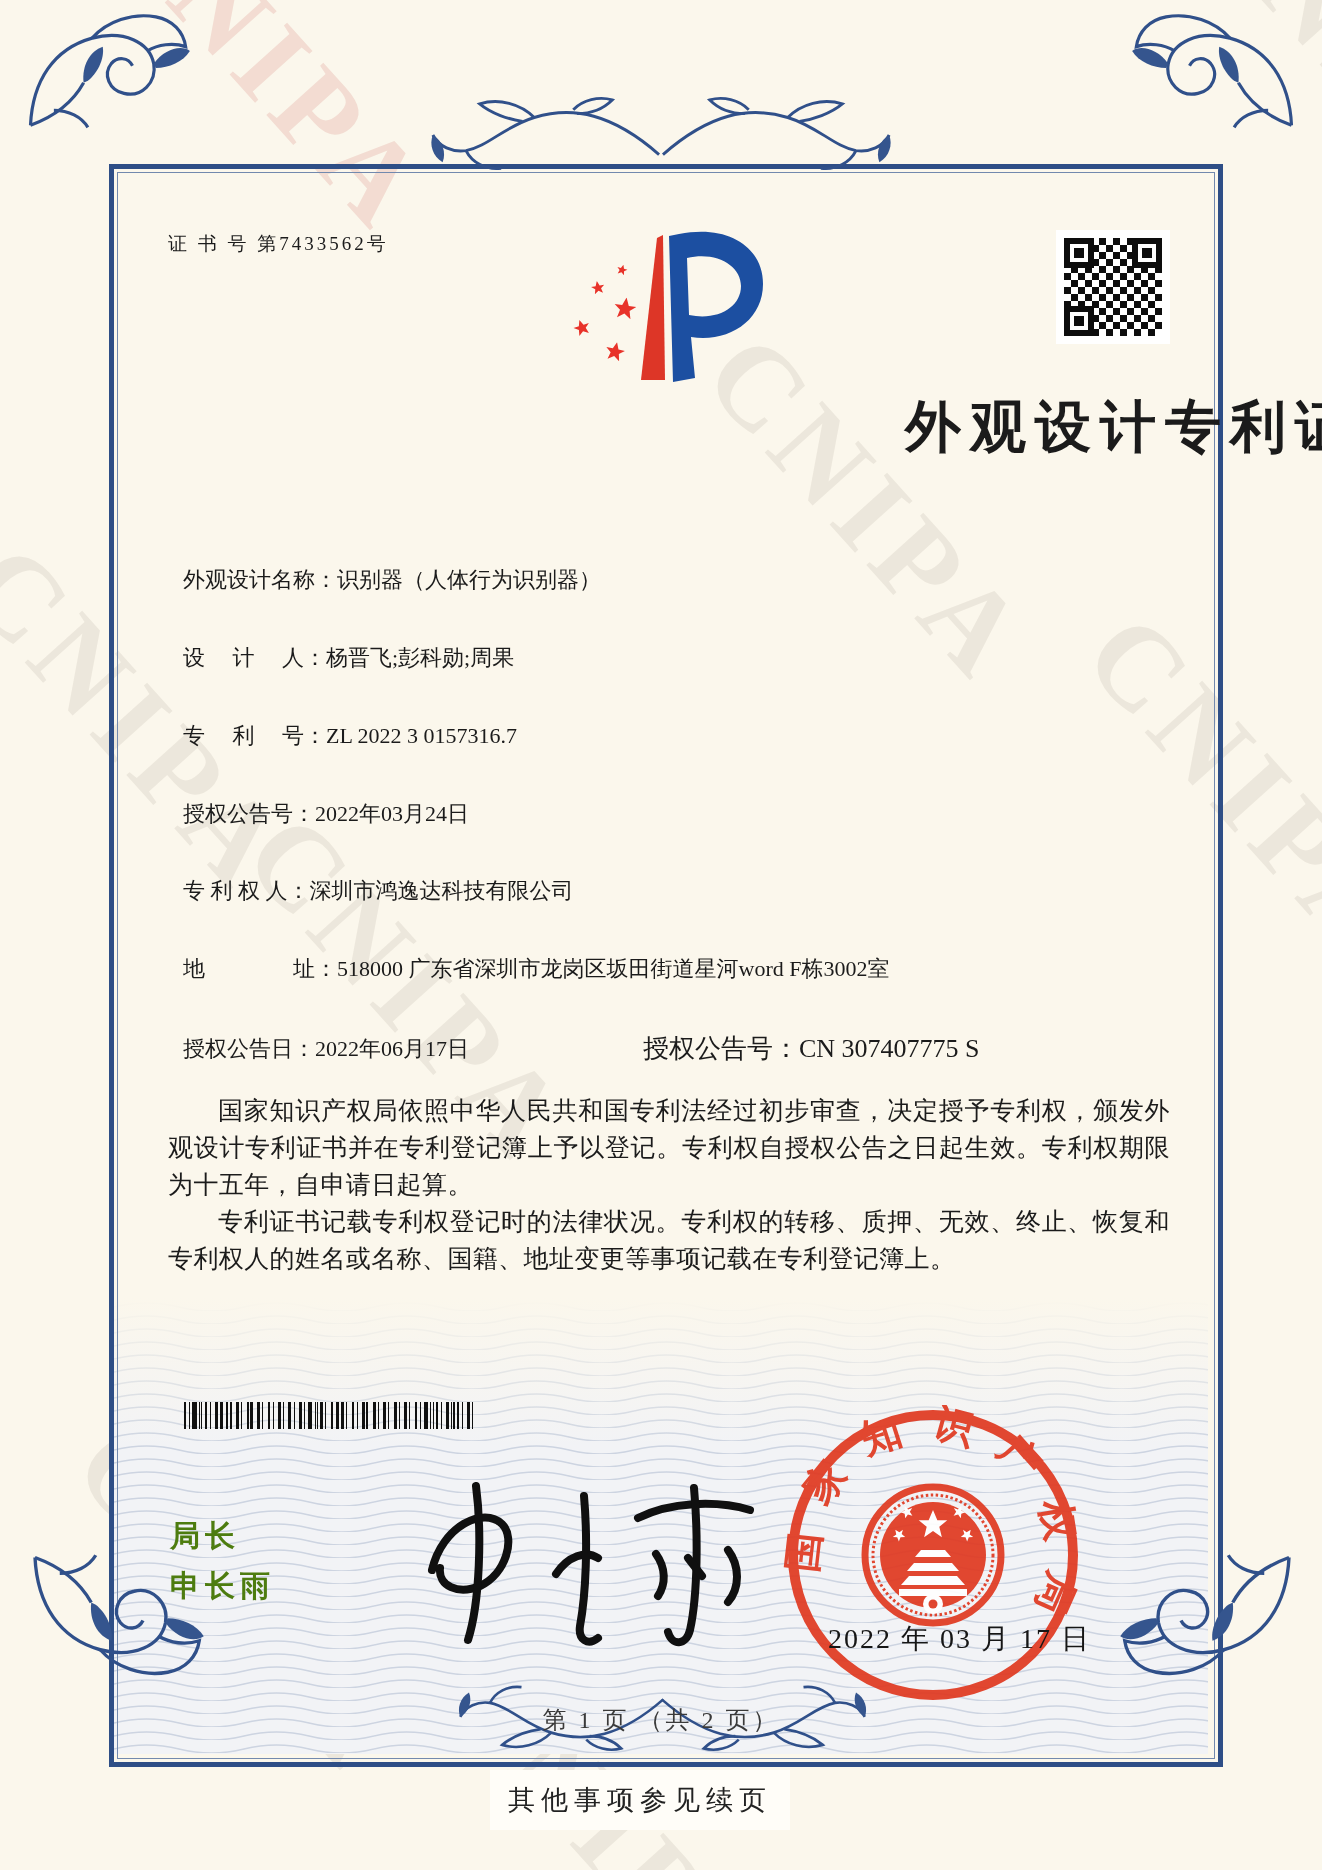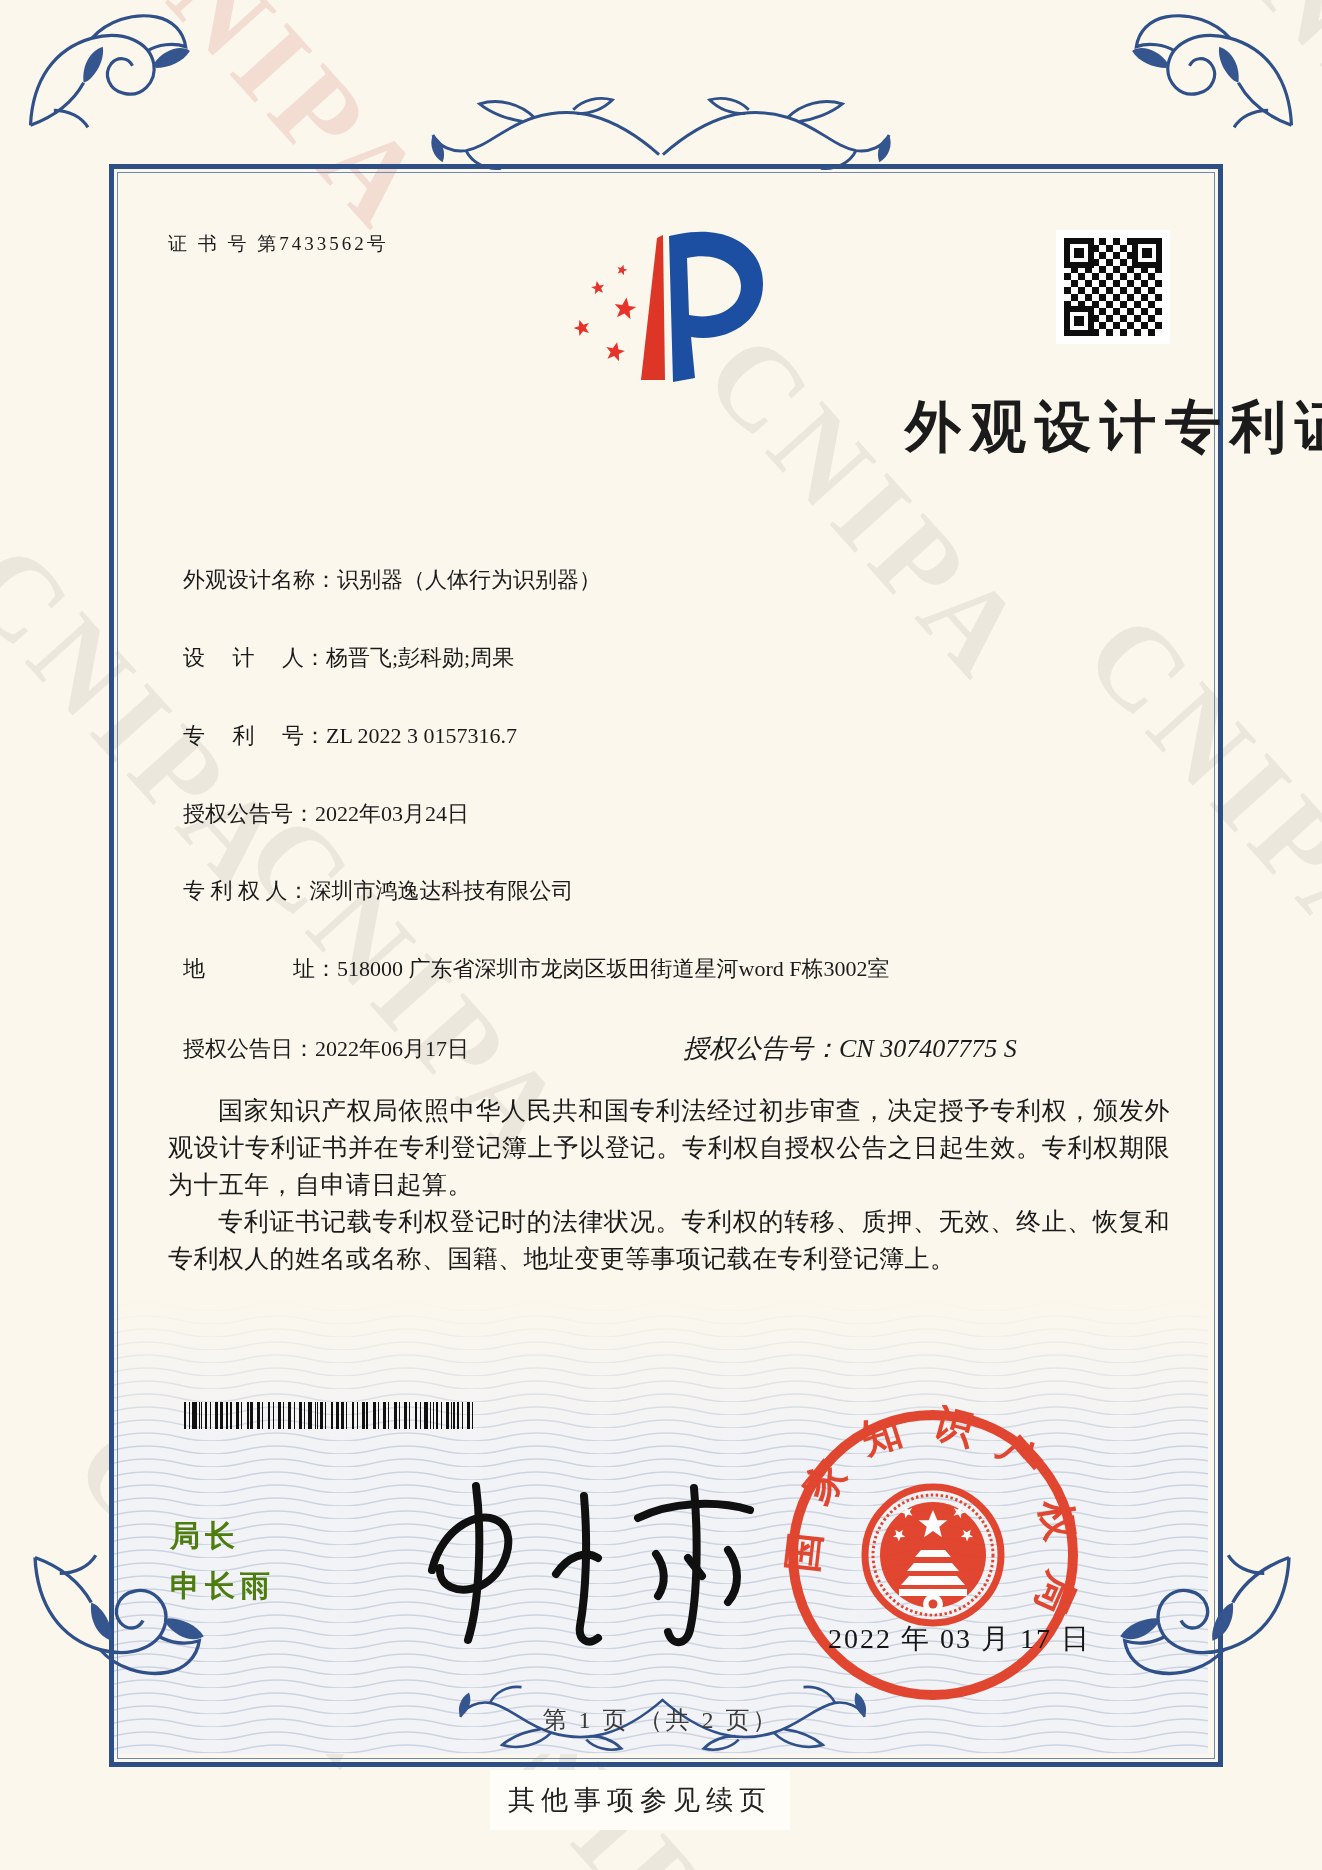--- a/index.html
+++ b/index.html
@@ -29,21 +29,21 @@
       background:repeating-conic-gradient(#0d0d0d 0% 25%,#fff 0% 50%) 0 0/14px 14px;}
   .finder{position:absolute;width:18px;height:18px;border:6px solid #0d0d0d;background:#fff;}
   .finder::before{content:"";position:absolute;left:4px;top:4px;width:10px;height:10px;background:#0d0d0d;}
   .f-tl{left:0;top:0}.f-tr{right:0;top:0}.f-bl{left:0;bottom:0}
   .title{position:absolute;left:109px;top:390px;width:1316px;text-align:right;
          font-size:56px;font-weight:700;letter-spacing:9px;z-index:5;}
   
   .field-row{position:absolute;left:183px;font-size:22px;line-height:40px;z-index:5;white-space:nowrap;}
   .field-row .fvalue{white-space:normal;}
   .addr-val{display:inline-block;max-width:655px;vertical-align:top;}
-  .grant2{position:absolute;left:683px;font-size:26px;line-height:40px;z-index:5;white-space:nowrap;font-style:italic;}
+  .grant2{position:absolute;left:643px;font-size:26px;line-height:40px;z-index:5;white-space:nowrap;}
   
   .body-text{position:absolute;left:168px;top:1092px;width:1002px;font-size:25px;
              line-height:37px;text-align:justify;letter-spacing:0.4px;z-index:5;}
   .body-text p{margin:0;text-indent:2em;}
   
   .barcode{position:absolute;left:184px;top:1402px;width:292px;height:27px;z-index:6;
     background-image:
       repeating-linear-gradient(90deg,#101010 0 2px,transparent 2px 5px,#101010 5px 6px,
         transparent 6px 10px,#101010 10px 13px,transparent 13px 15px,#101010 15px 16px,transparent 16px 21px),
       repeating-linear-gradient(90deg,transparent 0 8px,#101010 8px 10px,transparent 10px 17px,

